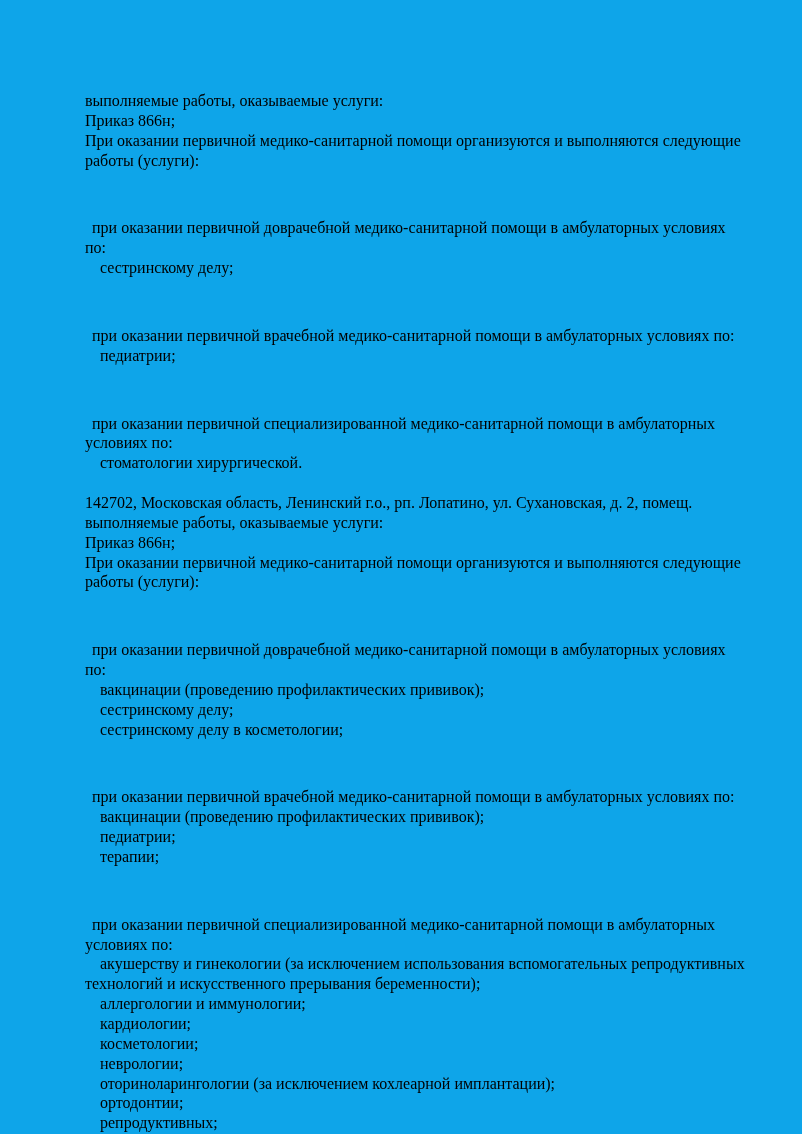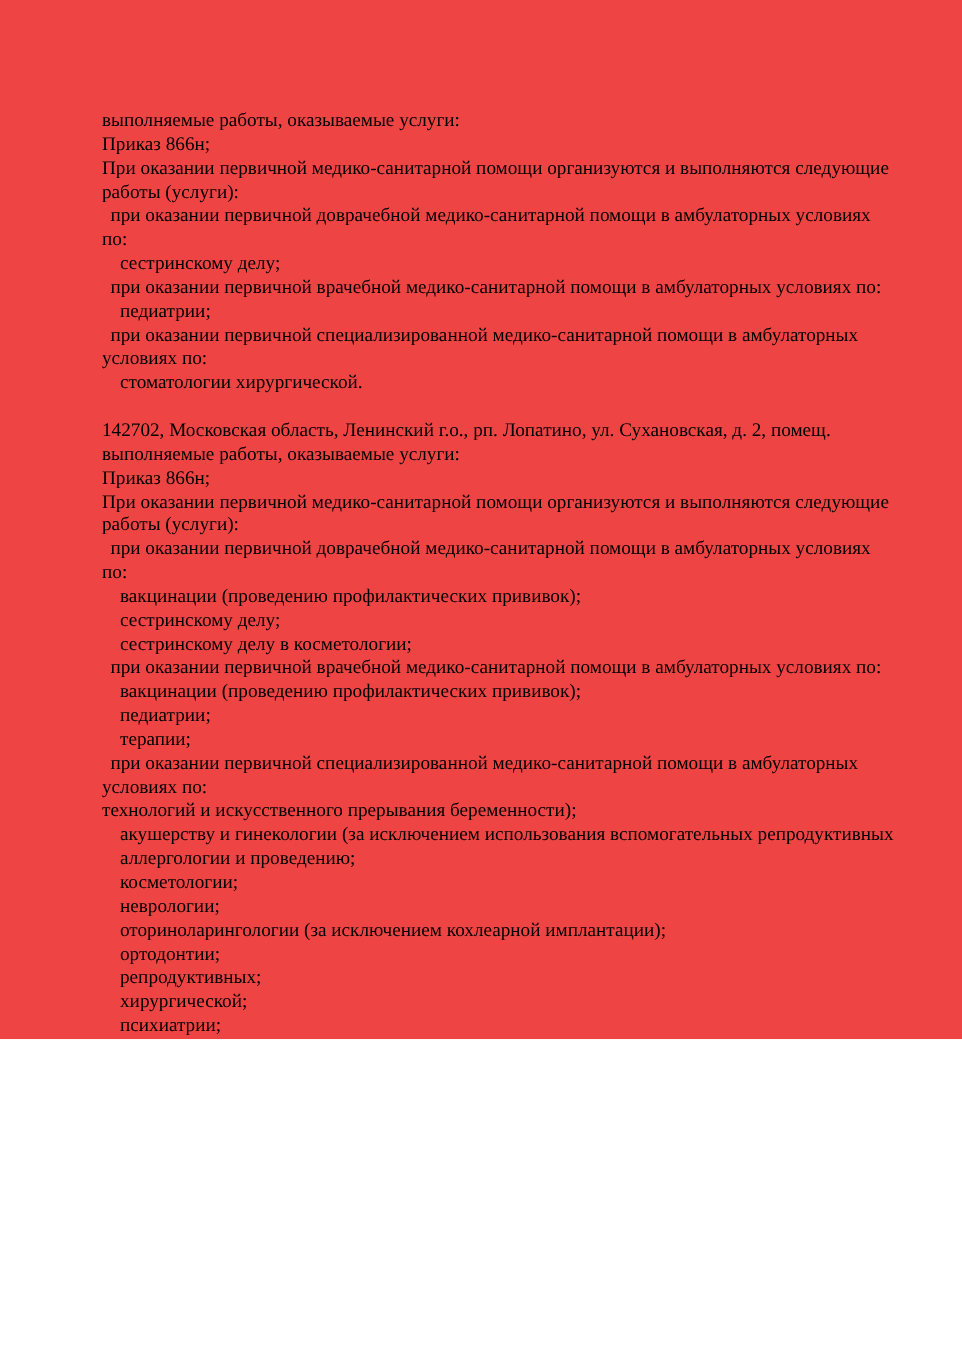--- a/index.html
+++ b/index.html
@@ -4,40 +4,40 @@
 <style>
   html, body {
     margin: 0;
     padding: 0;
     background: #ffffff;
   }
   .page {
     position: relative;
     box-sizing: border-box;
     width: 802px;
-    height: 866px;
-    background: #ef4444;
+    height: 1134px;
+    background: #0ea5e9;
     overflow: hidden;
     padding-left: 35px;
   }
   .doc-text {
     position: absolute;
     top: 91px;
     left: 85px;
     right: 40px;
     font-family: "Liberation Serif", "DejaVu Serif", serif;
     font-size: 16px;
     line-height: 19.84px;
     color: #000000;
     -webkit-font-smoothing: antialiased;
   }
   .line {
     white-space: pre;
   }
-  .ind1 { padding-left: 7px; }
+  .ind1 { padding-left: 7px; margin-top: 48px; }
   .ind2 { padding-left: 15px; }
 </style>
 </head>
 <body>
 
 <div class="page">
   <div class="doc-text">
       <div class="line">выполняемые работы, оказываемые услуги:</div>
       <div class="line">Приказ 866н;</div>
       <div class="line">При оказании первичной медико-санитарной помощи организуются и выполняются следующие</div>
@@ -60,23 +60,24 @@
       <div class="line">по:</div>
       <div class="line ind2">вакцинации (проведению профилактических прививок);</div>
       <div class="line ind2">сестринскому делу;</div>
       <div class="line ind2">сестринскому делу в косметологии;</div>
       <div class="line ind1">при оказании первичной врачебной медико-санитарной помощи в амбулаторных условиях по:</div>
       <div class="line ind2">вакцинации (проведению профилактических прививок);</div>
       <div class="line ind2">педиатрии;</div>
       <div class="line ind2">терапии;</div>
       <div class="line ind1">при оказании первичной специализированной медико-санитарной помощи в амбулаторных</div>
       <div class="line">условиях по:</div>
+      <div class="line ind2">акушерству и гинекологии (за исключением использования вспомогательных репродуктивных</div>
       <div class="line">технологий и искусственного прерывания беременности);</div>
-      <div class="line ind2">акушерству и гинекологии (за исключением использования вспомогательных репродуктивных</div>
-      <div class="line ind2">аллергологии и проведению;</div>
+      <div class="line ind2">аллергологии и иммунологии;</div>
+      <div class="line ind2">кардиологии;</div>
       <div class="line ind2">косметологии;</div>
       <div class="line ind2">неврологии;</div>
       <div class="line ind2">оториноларингологии (за исключением кохлеарной имплантации);</div>
       <div class="line ind2">ортодонтии;</div>
       <div class="line ind2">репродуктивных;</div>
       <div class="line ind2">хирургической;</div>
       <div class="line ind2">психиатрии;</div>
     </div>
 </div>
 

